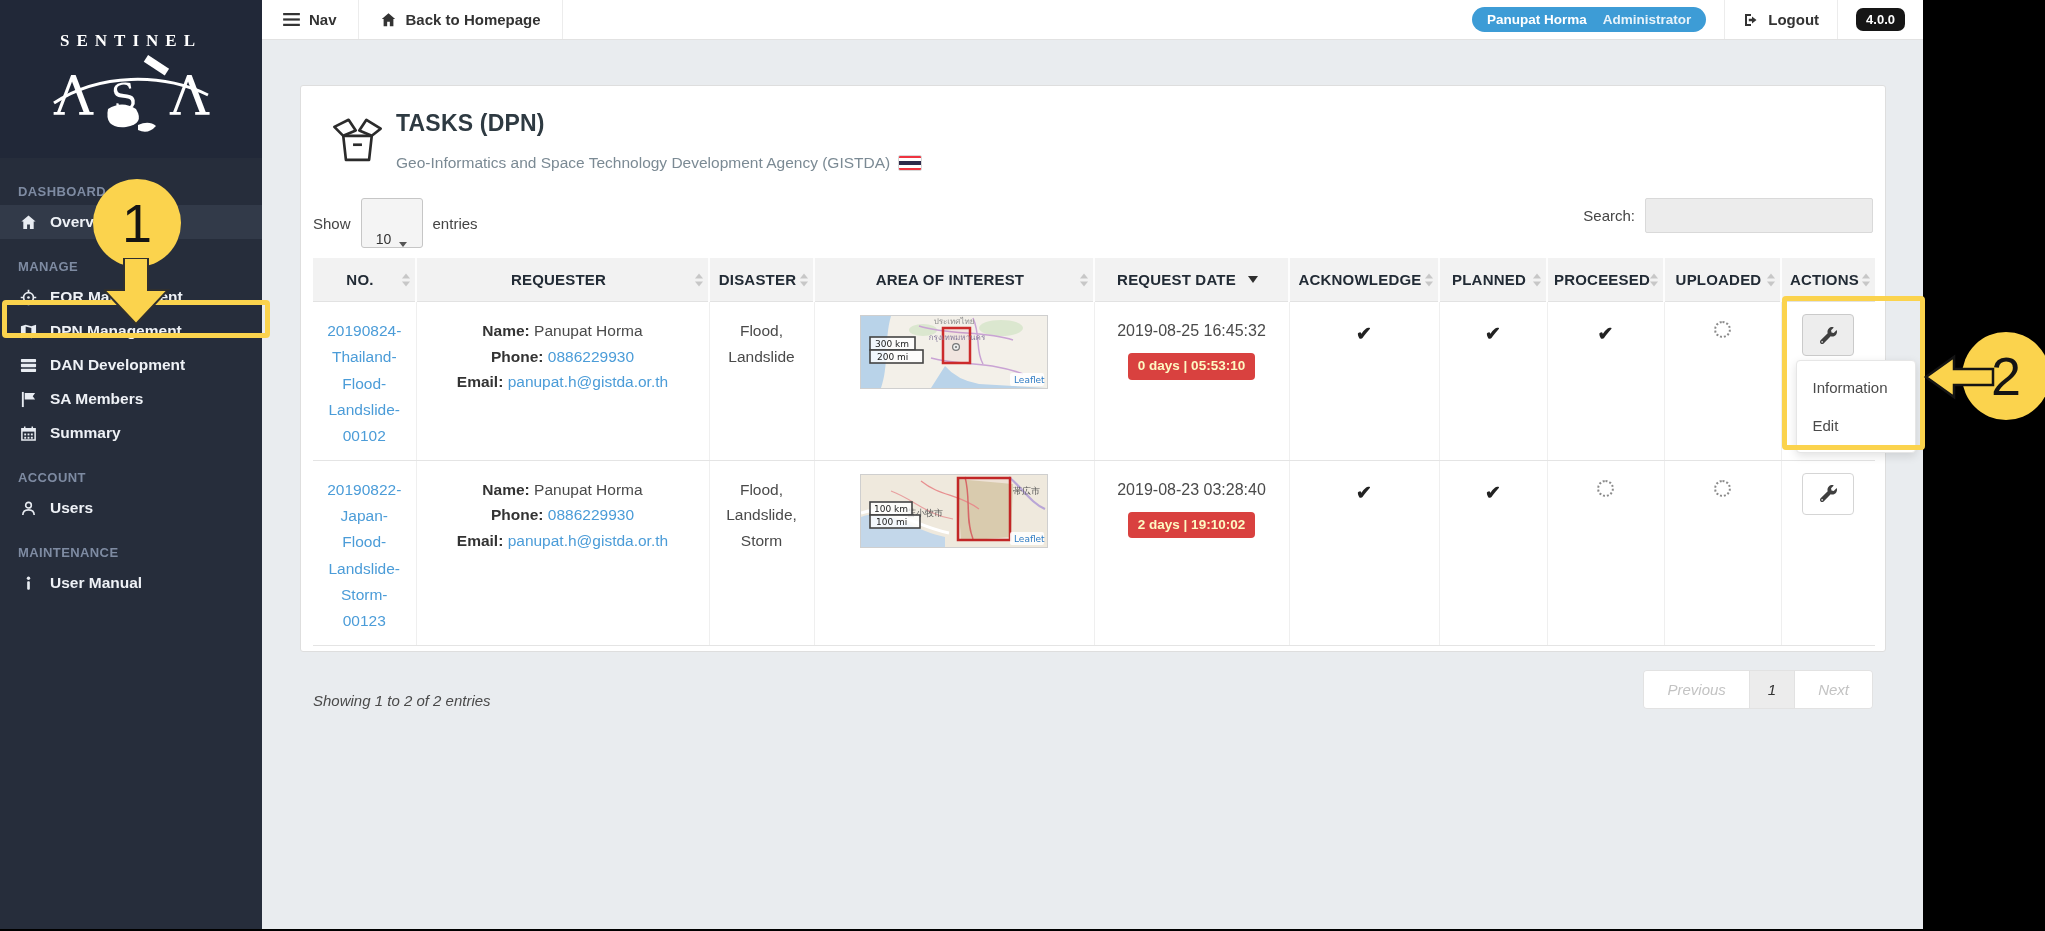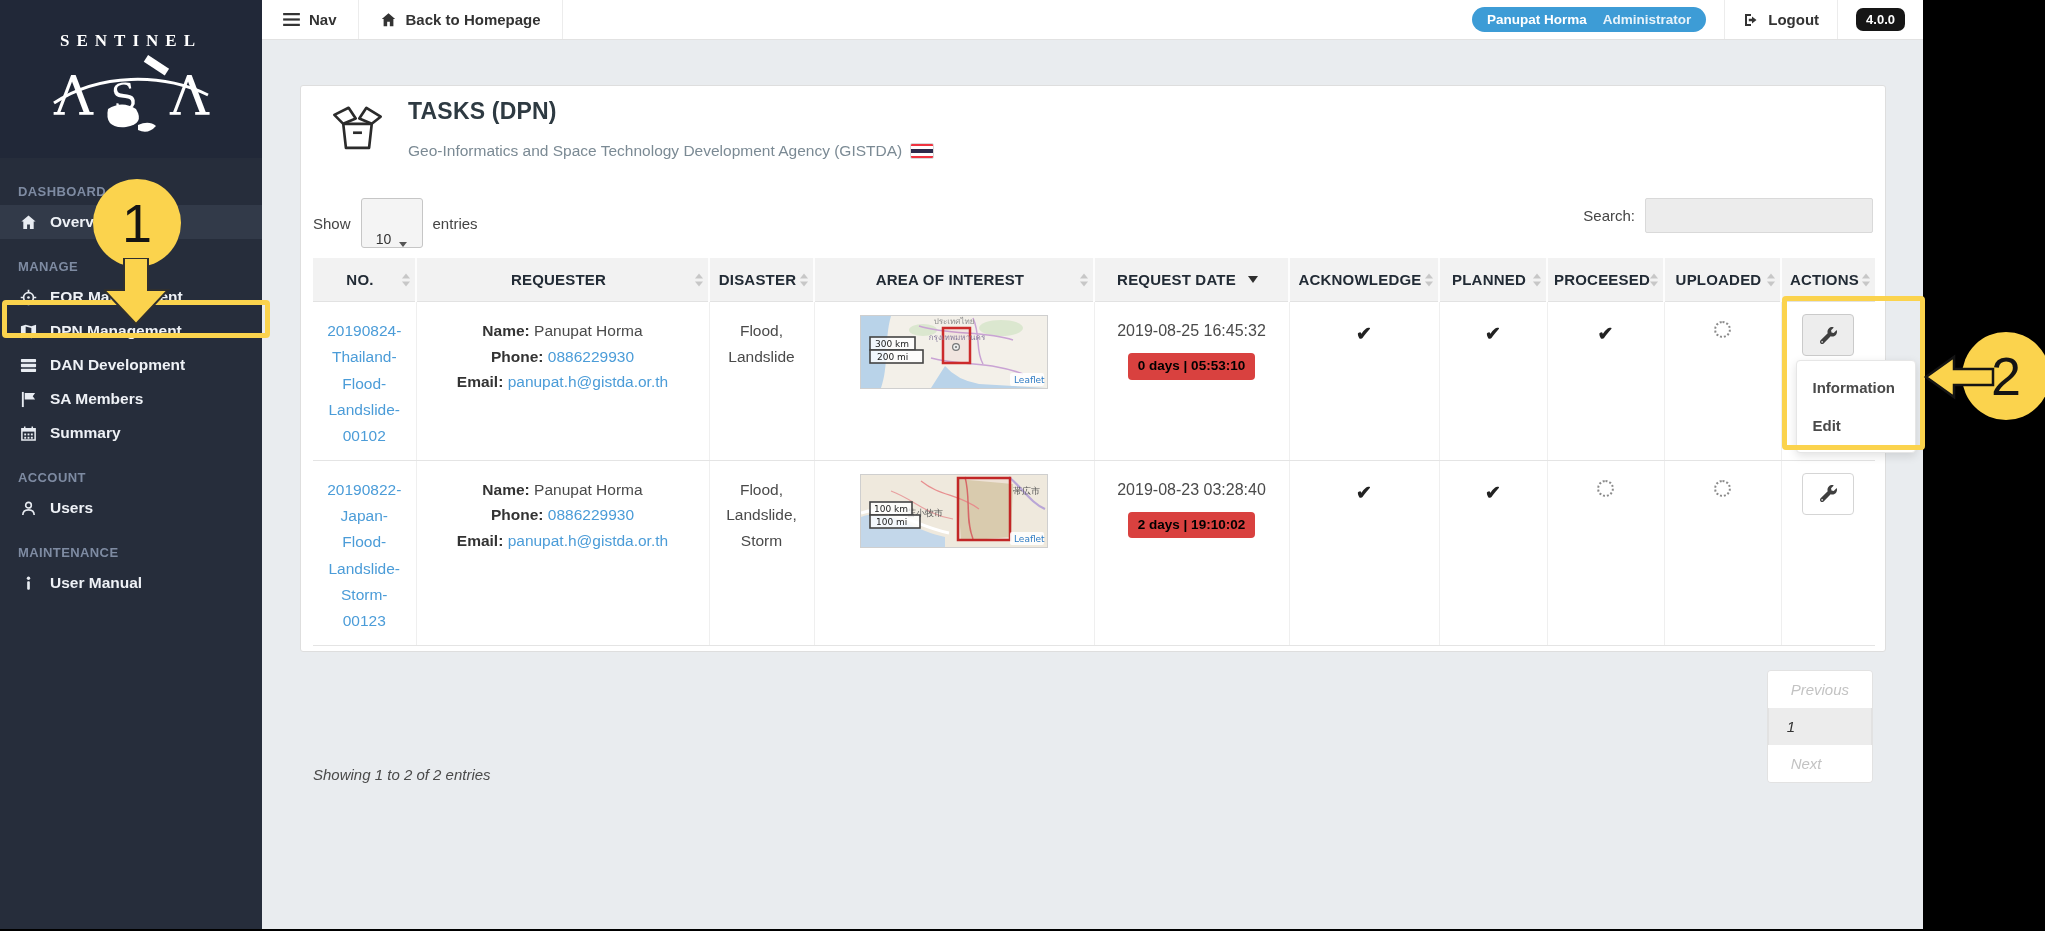--- a/index.html
+++ b/index.html
@@ -60,21 +60,21 @@
   .logout-lbl { color:#333; font-size:15px; font-weight:600; }
   .ver-badge {
     background:#161616; color:#fff; font-size:13px; font-weight:bold;
     border-radius:7px; padding:4px 10px;
   }
   
   .card {
     position:absolute; left:300px; top:85px; width:1586px; height:567px;
     background:#fff; border:1px solid #dedede; border-radius:3px; z-index:3;
   }
-  .card-header { height:90px; padding:12px 28px 0; display:flex; gap:22px; align-items:flex-start; }
+  .card-header { height:90px; padding:24px 28px 0; display:flex; gap:10px; align-items:flex-start; }
   .task-icon svg { width:57px; height:57px; }
   .title-main { font-size:23px; font-weight:800; color:#2e3a42; letter-spacing:.2px; }
   .title-sub { font-size:15.5px; color:#7b8a94; margin-top:17px; display:flex; align-items:center; }
   .th-flag {
     display:inline-block; width:24px; height:16px; margin-left:8px; border-radius:2px;
     border:1px solid #d8d8d8;
     background:linear-gradient(180deg,#ef3340 0 16.7%,#fff 16.7% 33.3%,#2d2a4a 33.3% 66.7%,#fff 66.7% 83.3%,#ef3340 83.3% 100%);
   }
   .controls { height:82px; padding:22px 12px 0; display:flex; justify-content:space-between; align-items:flex-start; }
   .ctrl-left, .ctrl-right { display:flex; align-items:center; gap:10px; font-size:15px; color:#444; }
@@ -107,44 +107,44 @@
     line-height:1.65;
   }
   .dt tbody td:first-child { border-left:none; }
   .no-link { color:#4b9cd8; text-decoration:none; display:inline-block; max-width:86px; line-height:1.7; }
   td.cell-requester { text-align:left; padding-left:14px; line-height:1.85; }
   .fld-label { font-weight:bold; color:#333; }
   .fld-value { color:#4a4a4a; }
   a.blue-link { color:#4b9cd8; text-decoration:none; }
   .date-txt { font-size:16px; color:#4a4a4a; }
   .badge-red {
-    display:inline-block; margin-top:9px; background:#d9413f; color:#000000;
+    display:inline-block; margin-top:9px; background:#d9413f; color:#fef9c3;
     font-size:13.5px; font-weight:bold; padding:5px 10px; border-radius:4px; line-height:1.2;
   }
   td .check { font-size:19px; color:#222; font-weight:bold; }
   .spinner { display:inline-block; width:17px; height:17px; border-radius:50%; border:2px dotted #8a8a8a; margin-top:3px; }
   .map-thumb { display:inline-block; border:1px solid #cfcfcf; line-height:0; }
   
-  td.cell-actions { position:relative; overflow:visible;font-weight:bold; }
+  td.cell-actions { position:relative; overflow:visible; }
   .wrench-btn {
     width:52px; height:42px; margin:0 auto; border:1px solid #d5d5d5; border-radius:4px;
     background:#fff; display:flex; align-items:center; justify-content:center; cursor:pointer;
   }
   .wrench-btn.open { background:#ededed; border-color:#cacaca; }
   .wrench-btn svg { width:17px; height:17px; fill:#3f3f3f; }
   .action-menu {
     position:absolute; left:14px; top:58px; width:120px; background:#fff;
     border:1px solid #e6e6e6; border-radius:4px; box-shadow:0 3px 10px rgba(0,0,0,.12);
     z-index:20; text-align:left; padding:8px 0;
   }
   .action-menu .mi { padding:9px 16px; font-size:15px; color:#4a4a4a; cursor:pointer; line-height:1.3; }
   
   .card-footer { display:flex; justify-content:space-between; align-items:flex-end; padding:24px 12px 0;font-style:italic; }
   .showing-txt { font-size:15px; color:#4a4a4a; }
-  .pager { display:flex; border:1px solid #e2e2e2; border-radius:4px; overflow:hidden;flex-direction:column; }
+  .pager { display:flex; border:1px solid #e2e2e2; border-radius:4px; overflow:hidden; }
   .pg-btn { padding:10px 23px; font-size:15px; background:#fff; color:#c3c3c3; cursor:pointer; }
   .pg-num { padding:10px 18px; font-size:15px; background:#ececec; color:#333; border-left:1px solid #e2e2e2; border-right:1px solid #e2e2e2; cursor:pointer; }
   
   .ann { position:absolute; z-index:60; }
   .ann-circle {
     width:88px; height:88px; border-radius:50%; background:#fbd34d;
     display:flex; align-items:center; justify-content:center;
     font-size:54px; color:#141414; font-weight:500;
   }
   .ann-box { border:5px solid #fbd34d; border-radius:4px; background:transparent; z-index:55; }

